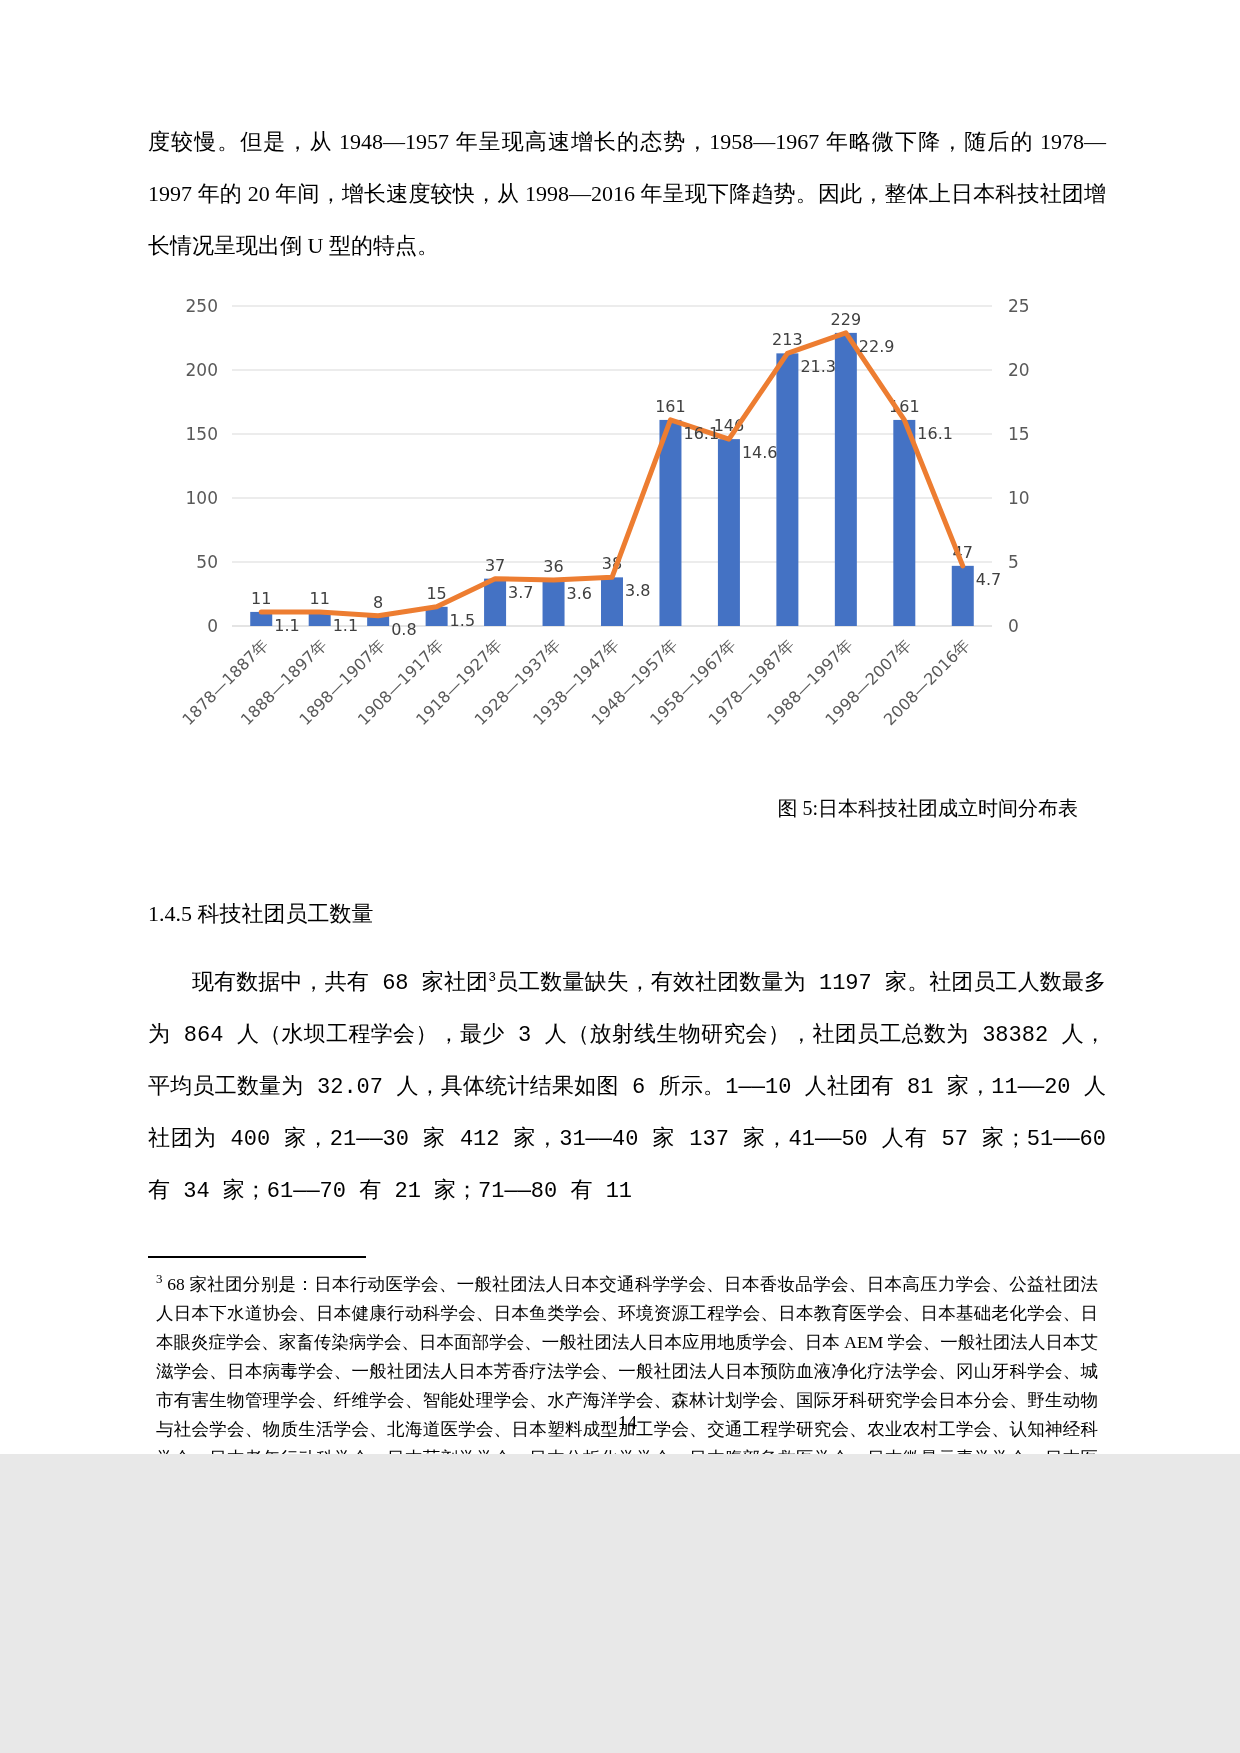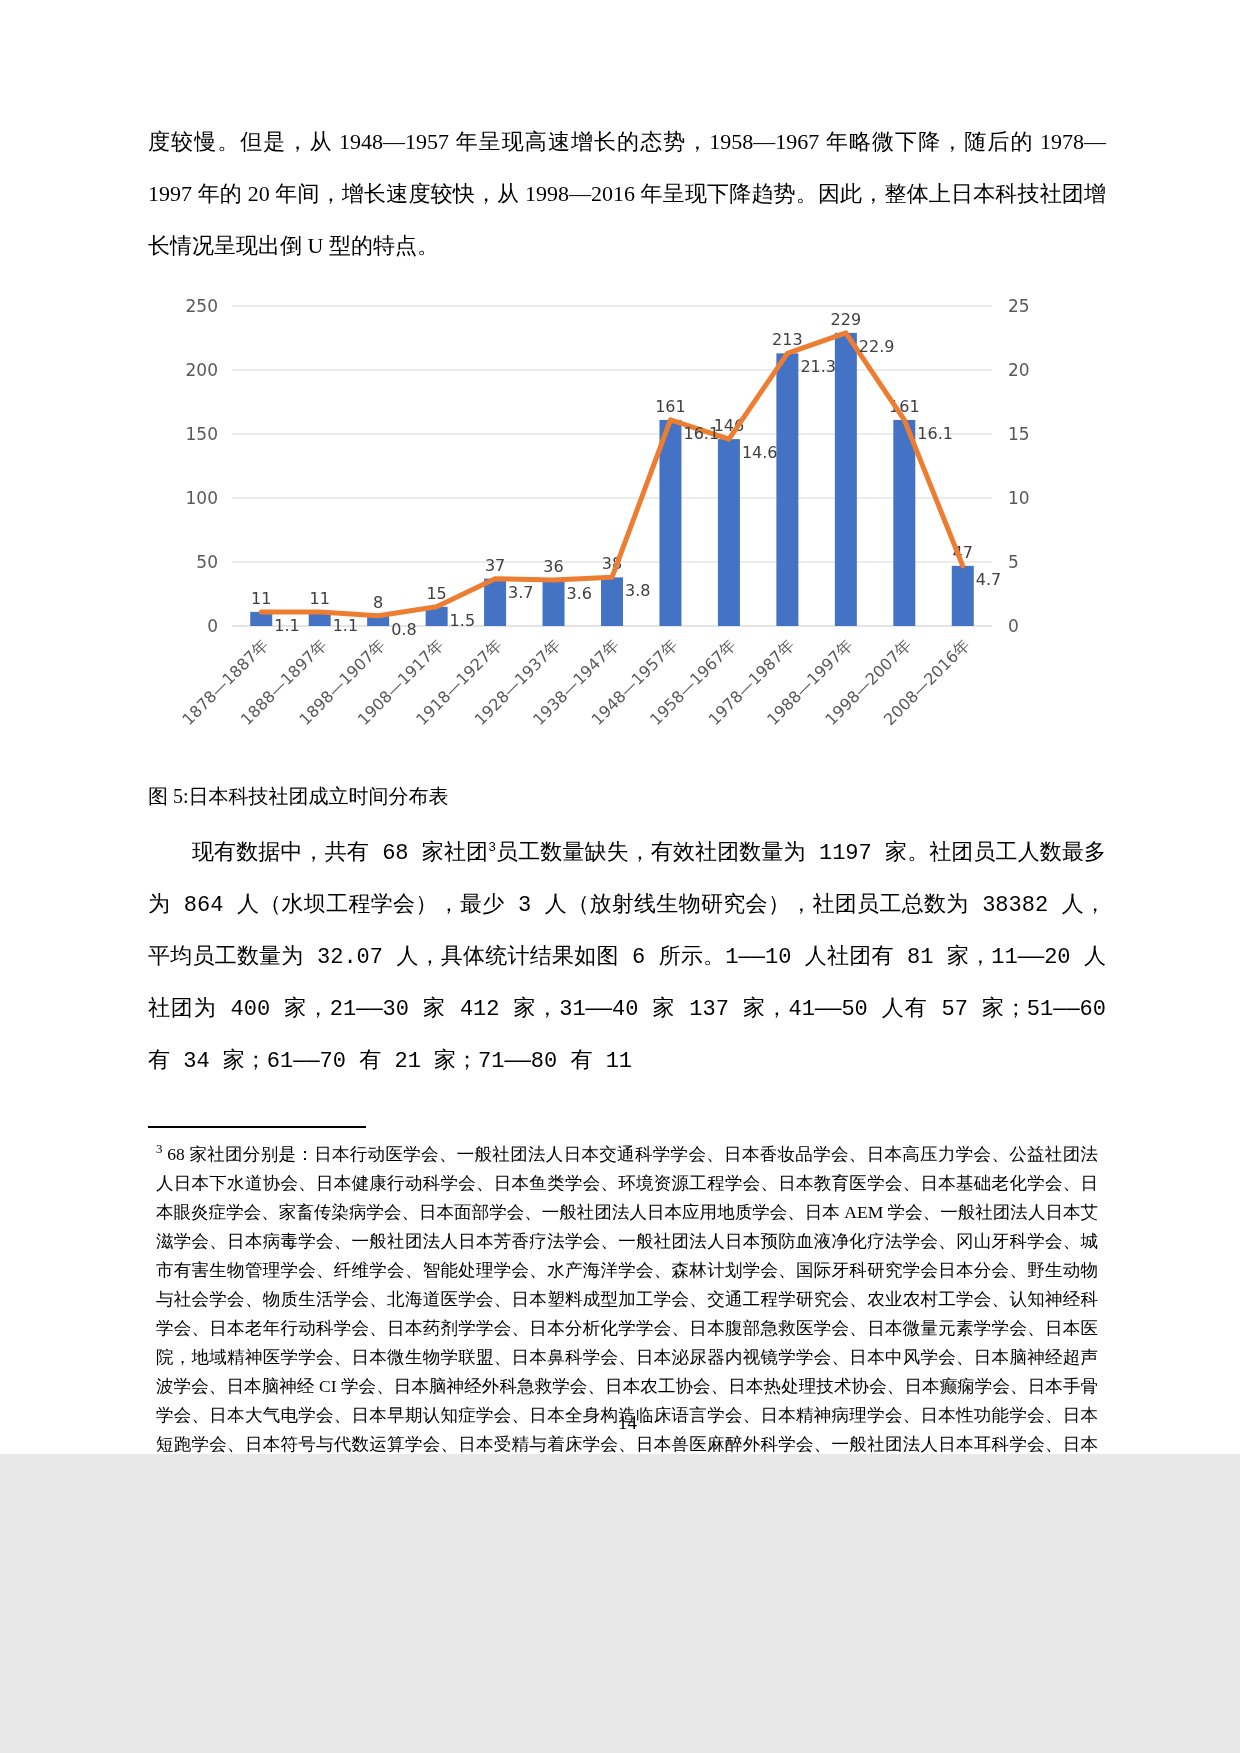--- a/index.html
+++ b/index.html
@@ -4,21 +4,21 @@
 <style>
   html,body{margin:0;padding:0;background:#e8e8e8;}
   .page{width:1240px;height:1454px;background:#ffffff;position:relative;overflow:hidden;
         font-family:"Liberation Serif","DejaVu Serif",serif;color:#000;margin:0 auto;padding-left:15px;}
   .content{position:absolute;left:148px;top:116px;width:958px;}
   .para{font-size:22px;line-height:52px;text-align:justify;margin:0;}
   .para2{margin-top:18px;text-indent:2em;font-family:Liberation Mono, monospace;}
   sup.fn{font-size:13px;vertical-align:super;line-height:0;}
   .chart-wrap{margin-top:14px;width:930px;}
   .chart-wrap svg{display:block;font-family:"DejaVu Sans","Liberation Sans",sans-serif;}
-  .caption{text-align:left;font-size:20px;line-height:28px;margin:26px 0 0 0;}
+  .caption{text-align:right;font-size:20px;line-height:28px;margin:38px 0 0 0;}
   .heading{font-size:22px;line-height:52px;font-weight:normal;margin:66px 0 0 0;}
   .footnote-sep{border:none;border-top:2px solid #000;width:218px;margin:38px 0 12px 0;}
   .footnote{font-size:17.5px;line-height:29px;text-align:justify;margin:8px;}
   .page-num{position:absolute;bottom:20px;left:0;width:100%;text-align:center;
             font-size:19px;}
 </style>
 </head>
 <body>
 
 <div class="page">
@@ -96,20 +96,21 @@
           <text transform="translate(530.4615384615385,360) rotate(-45)" text-anchor="end" fill="#595959" font-size="16">1948—1957年</text>
           <text transform="translate(588.9230769230769,360) rotate(-45)" text-anchor="end" fill="#595959" font-size="16">1958—1967年</text>
           <text transform="translate(647.3846153846154,360) rotate(-45)" text-anchor="end" fill="#595959" font-size="16">1978—1987年</text>
           <text transform="translate(705.8461538461538,360) rotate(-45)" text-anchor="end" fill="#595959" font-size="16">1988—1997年</text>
           <text transform="translate(764.3076923076923,360) rotate(-45)" text-anchor="end" fill="#595959" font-size="16">1998—2007年</text>
           <text transform="translate(822.7692307692307,360) rotate(-45)" text-anchor="end" fill="#595959" font-size="16">2008—2016年</text>
         </svg>
       <figcaption class="caption">图 5:日本科技社团成立时间分布表</figcaption>
     </figure>
 
+    <h3 class="heading">1.4.5 科技社团员工数量</h3>
 
     <p class="para para2"><span>现有数据中，共有 68 家社团</span><sup class="fn">3</sup><span>员工数量缺失，有效社团数量为 1197 家。社团员工人数最多为 864 人（水坝工程学会），最少 3 人（放射线生物研究会），社团员工总数为 38382 人，平均员工数量为 32.07 人，具体统计结果如图 6 所示。1——10 人社团有 81 家，11——20 人社团为 400 家，21——30 家 412 家，31——40 家 137 家，41——50 人有 57 家；51——60 有 34 家；61——70 有 21 家；71——80 有 11</span></p>
 
     <hr class="footnote-sep">
 
     <p class="footnote"><sup class="fn">3</sup><span> 68 家社团分别是：日本行动医学会、一般社团法人日本交通科学学会、日本香妆品学会、日本高压力学会、公益社团法人日本下水道协会、日本健康行动科学会、日本鱼类学会、环境资源工程学会、日本教育医学会、日本基础老化学会、日本眼炎症学会、家畜传染病学会、日本面部学会、一般社团法人日本应用地质学会、日本 AEM 学会、一般社团法人日本艾滋学会、日本病毒学会、一般社团法人日本芳香疗法学会、一般社团法人日本预防血液净化疗法学会、冈山牙科学会、城市有害生物管理学会、纤维学会、智能处理学会、水产海洋学会、森林计划学会、国际牙科研究学会日本分会、野生动物与社会学会、物质生活学会、北海道医学会、日本塑料成型加工学会、交通工程学研究会、农业农村工学会、认知神经科学会、日本老年行动科学会、日本药剂学学会、日本分析化学学会、日本腹部急救医学会、日本微量元素学学会、日本医院，地域精神医学学会、日本微生物学联盟、日本鼻科学会、日本泌尿器内视镜学学会、日本中风学会、日本脑神经超声波学会、日本脑神经 CI 学会、日本脑神经外科急救学会、日本农工协会、日本热处理技术协会、日本癫痫学会、日本手骨学会、日本大气电学会、日本早期认知症学会、日本全身构造临床语言学会、日本精神病理学会、日本性功能学会、日本短跑学会、日本符号与代数运算学会、日本受精与着床学会、日本兽医麻醉外科学会、一般社团法人日本耳科学会、日本饮食生活学会、日本小儿肾脏病学会、日本视觉学会、日本牙科医疗福利学会、日本材料科学学会、一般社团法人日本产科妇人科内视镜学会、日本细胞仪学会、秋田医学会</span></p>
 
   </div>
 
   <div class="page-num">14</div>

